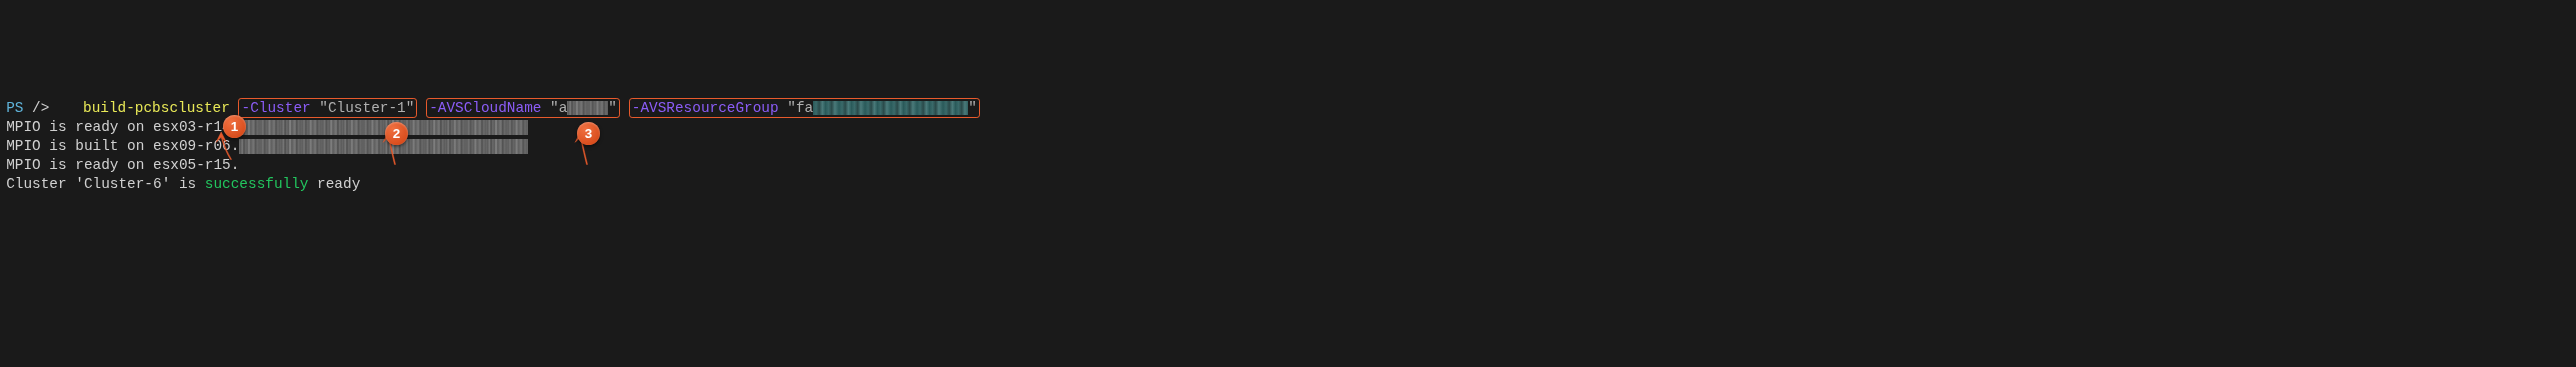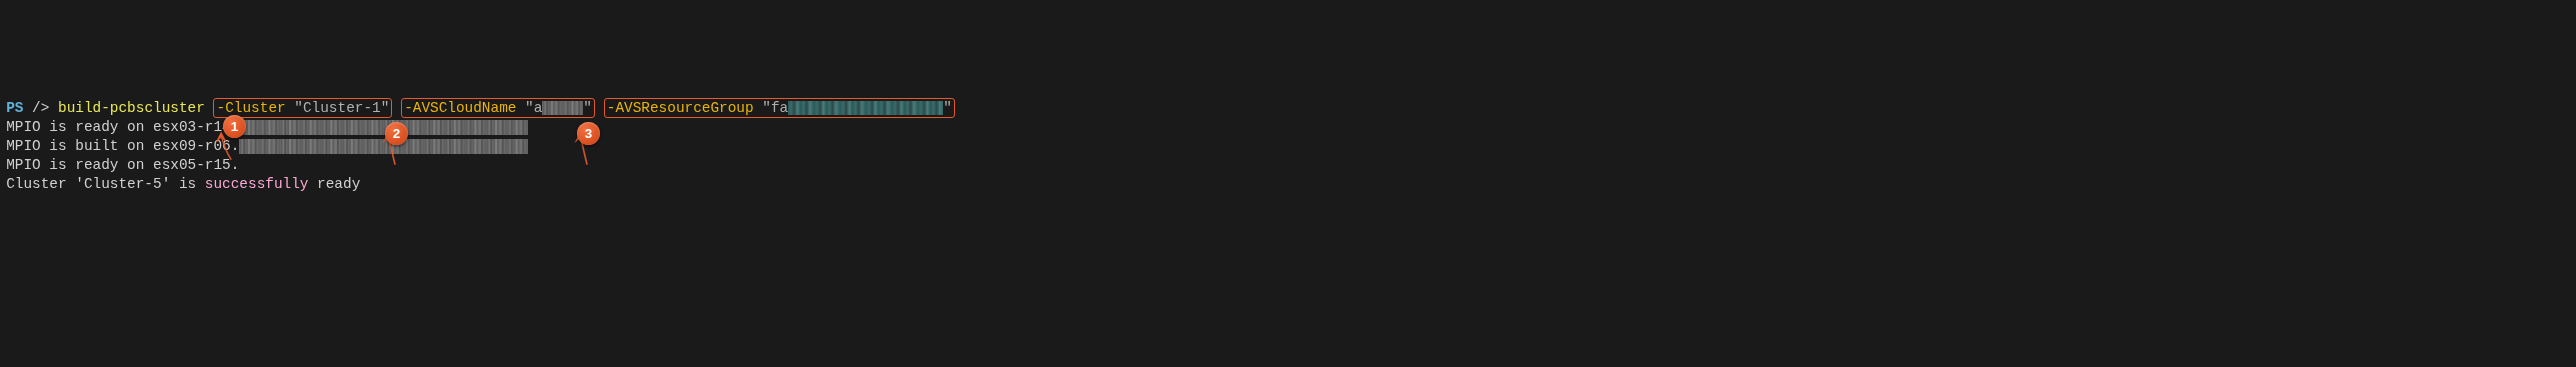--- a/index.html
+++ b/index.html
@@ -10,26 +10,26 @@
     font-size: 14.4px;
     line-height: 1.3;
     color: #d0d0d0;
     white-space: pre;
     overflow: hidden;
   }
   .terminal {
     padding: 4.1px 6.2px;
     position: relative;
   }
-  .prompt-ps { color: #5fb3d9; font-weight: bold; }
+  .prompt-ps { color: #5fb3d9; }
   .prompt-slash { color: #d0d0d0; }
-  .cmdlet { color: #e8e857; }
-  .param { color: #eab308; }
+  .cmdlet { color: #e8e857; margin-left: 25px; }
+  .param { color: #8b5cf6; }
   .string { color: #b0b0b0; }
-  .success { color: #f9a8d4; }
+  .success { color: #22c55e; }
   .output { color: #d0d0d0; }
 
   .highlight-box {
     display: inline-block;
     border: 1.5px solid #e85a2c;
     border-radius: 3.1px;
     padding: 0 2.1px;
     position: relative;
   }
 
@@ -82,21 +82,21 @@
 </head>
 <body>
 
 
 
 <div class="terminal">
 <span class="prompt-ps">PS</span> <span class="prompt-slash">/&gt;</span> <span class="cmdlet">build-pcbscluster</span> <span class="highlight-box"><span class="param">-Cluster</span> <span class="string">"Cluster-1"</span></span> <span class="highlight-box"><span class="param">-AVSCloudName</span> <span class="string">"a</span><span class="censored" style="width:41px"></span><span class="string">"</span></span> <span class="highlight-box"><span class="param">-AVSResourceGroup</span> <span class="string">"fa</span><span class="censored teal" style="width:155px"></span><span class="string">"</span></span>
 <span class="output">MPIO is ready on esx03-r14.</span><span class="censored" style="width:289px"></span>
 <span class="output">MPIO is built on esx09-r06.</span><span class="censored" style="width:289px"></span>
 <span class="output">MPIO is ready on esx05-r15.</span>
-<span class="output">Cluster 'Cluster-5' is </span><span class="success">successfully</span><span class="output"> ready</span>
+<span class="output">Cluster 'Cluster-6' is </span><span class="success">successfully</span><span class="output"> ready</span>
 
   
   <div class="arrow" style="left:215px; top:18.5px;">
     <svg width="31" height="31" viewBox="0 0 60 60">
       <path d="M 30 55 Q 20 40 12 12 L 2 22 L 12 2 L 22 22 L 14 14 Q 22 40 32 55 Z"></path>
     </svg>
   </div>
   <div class="callout" style="left:223px; top:40px;"><span>1</span></div>
 
   

